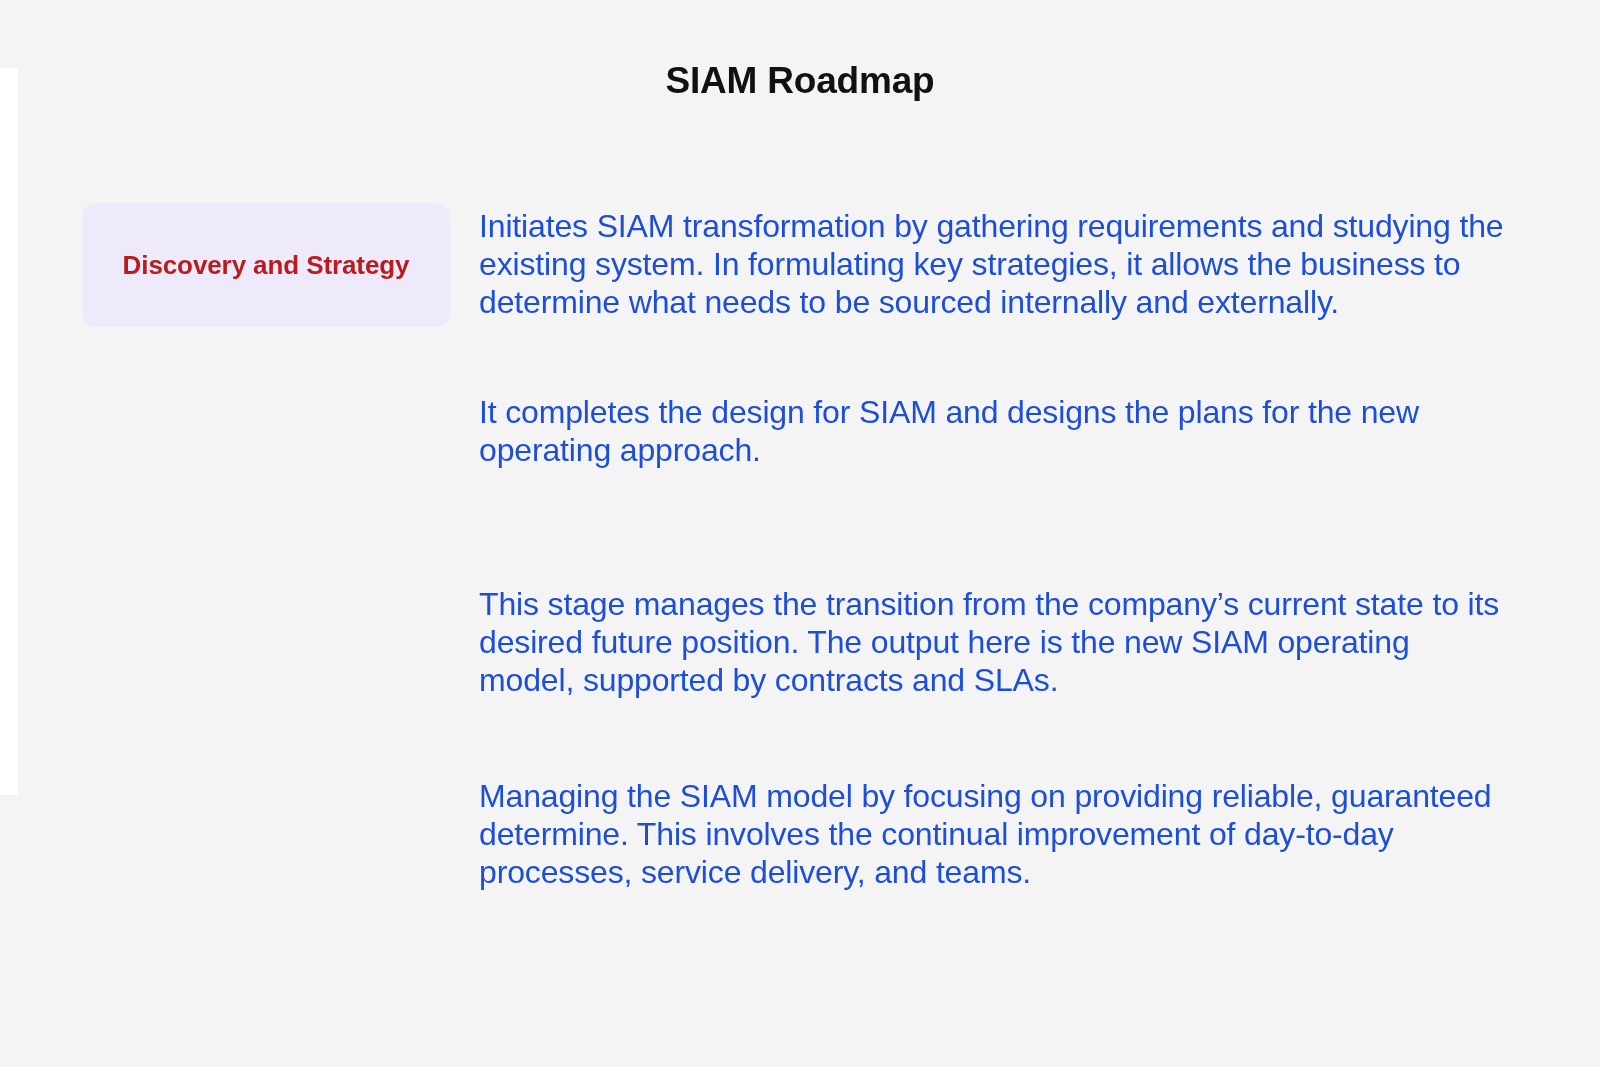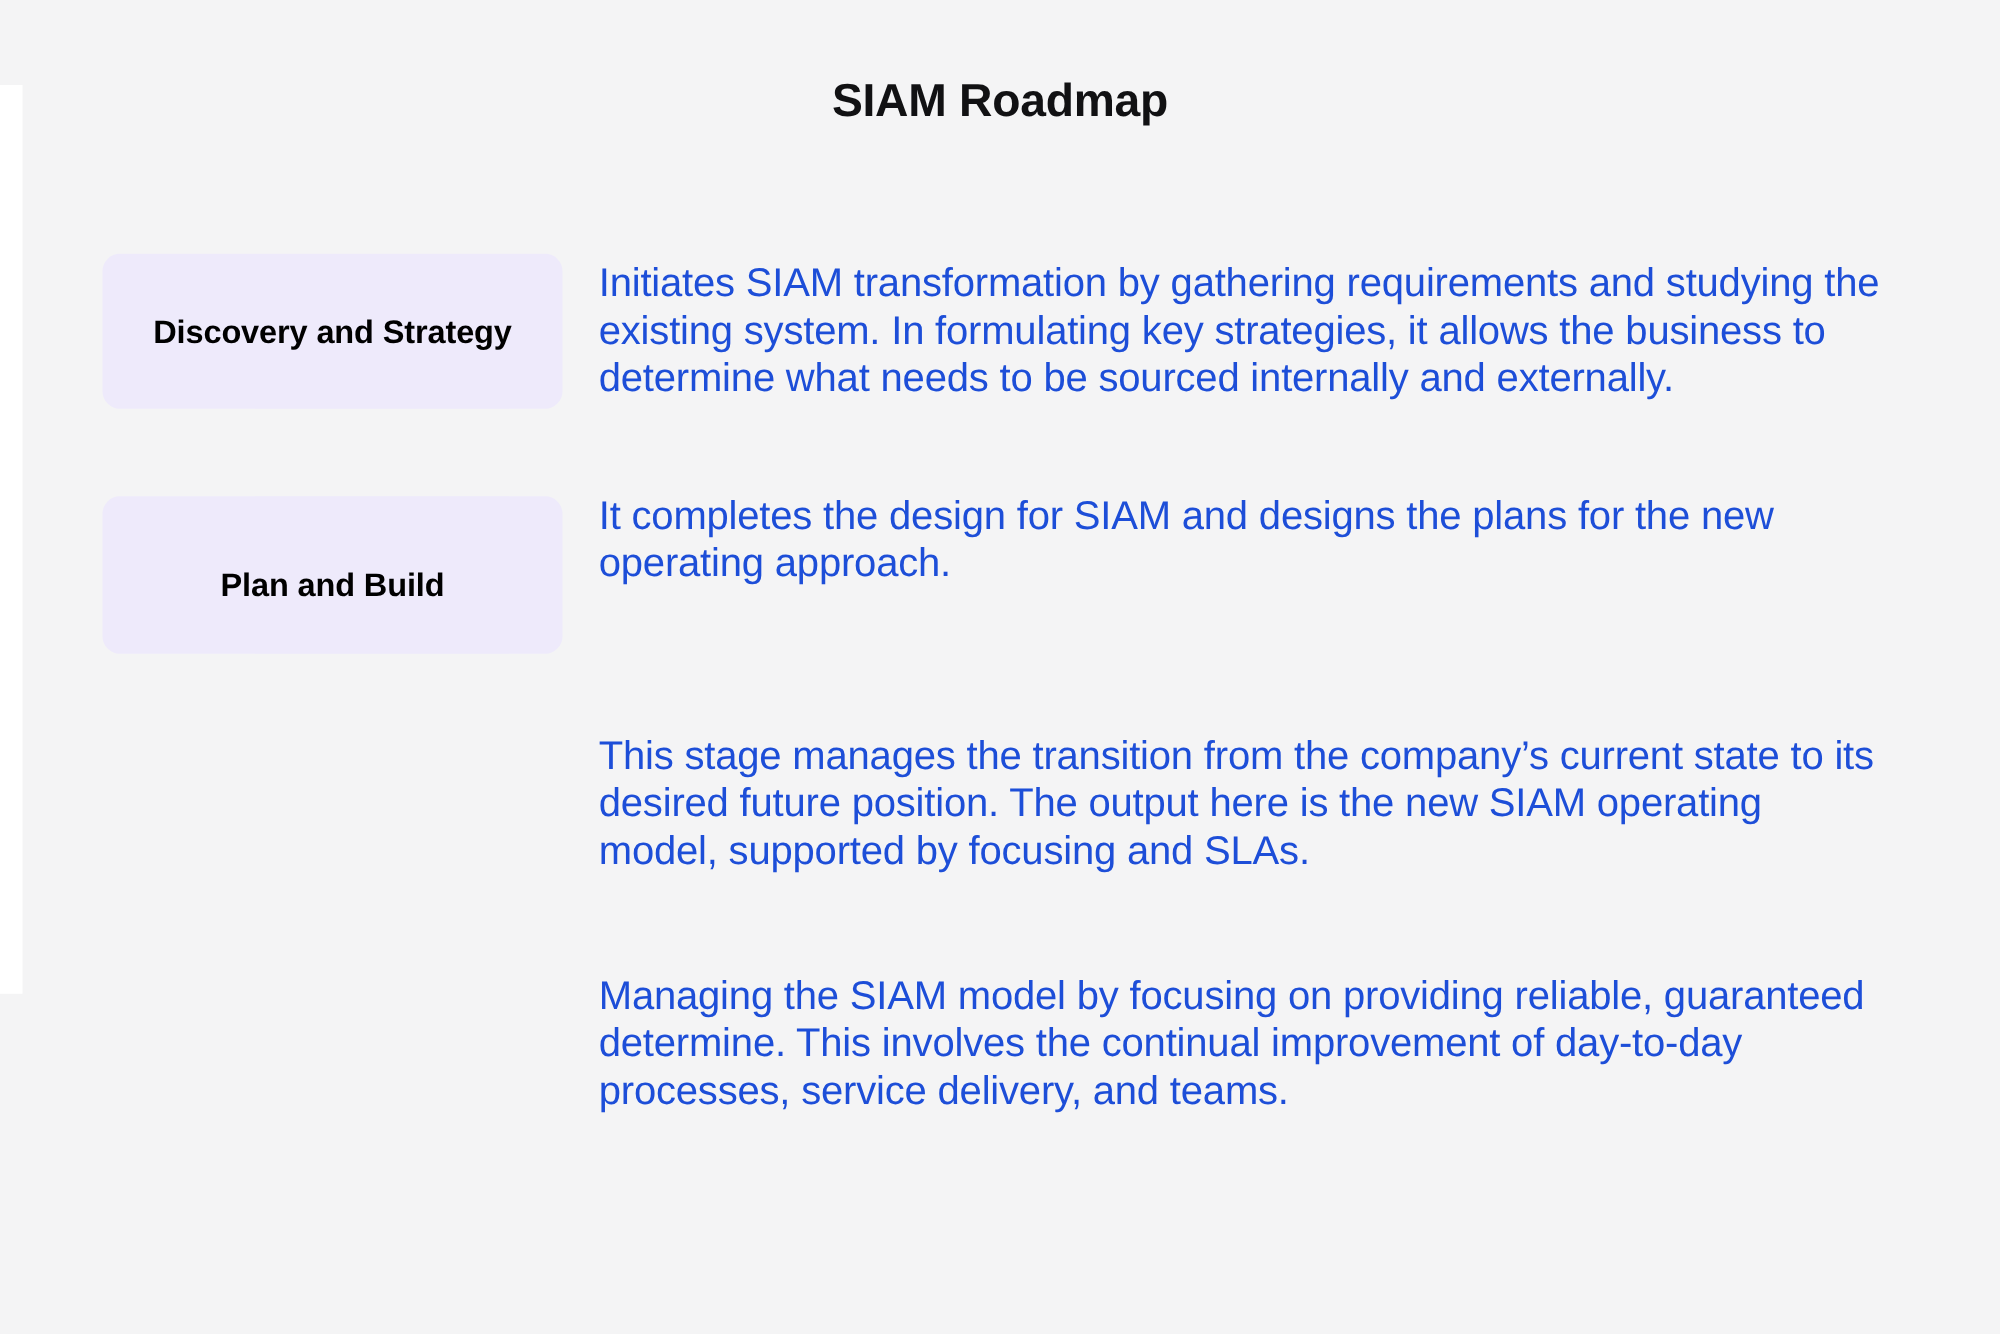--- a/index.html
+++ b/index.html
@@ -67,21 +67,21 @@
     display: flex;
     align-items: center;
     justify-content: center;
     box-sizing: border-box;
     padding: 6px 18px;
   }
 
   .stage-label {
     font-size: 26px;
     font-weight: bold;
-    color: #000000;
+    color: #b91c1c;
     text-align: center;
     line-height: 1.42;
     letter-spacing: -0.1px;
   }
 
   .stage-desc {
     position: absolute;
     left: 397px;
     top: 0;
     width: 1025px;
@@ -120,28 +120,25 @@
   <div id="roadmap-rows">
 
     <div class="roadmap-row row-0">
       <div class="stage-box">
         <span class="stage-label">Discovery and Strategy</span>
       </div>
       <div class="stage-desc">Initiates SIAM transformation by gathering requirements and studying the existing system. In formulating key strategies, it allows the business to determine what needs to be sourced internally and externally.</div>
     </div>
 
     <div class="roadmap-row row-1">
-      <div class="stage-box">
-        <span class="stage-label">Plan and Build</span>
-      </div>
       <div class="stage-desc">It completes the design for SIAM and designs the plans for the new operating approach.</div>
     </div>
 
     <div class="roadmap-row row-2">
-      <div class="stage-desc">This stage manages the transition from the company’s current state to its desired future position. The output here is the new SIAM operating model, supported by focusing and SLAs.</div>
+      <div class="stage-desc">This stage manages the transition from the company’s current state to its desired future position. The output here is the new SIAM operating model, supported by contracts and SLAs.</div>
     </div>
 
     <div class="roadmap-row row-3">
       <div class="stage-desc">Managing the SIAM model by focusing on providing reliable, guaranteed determine. This involves the continual improvement of day-to-day processes, service delivery, and teams.</div>
     </div>
 
   </div>
 </div>
 
 </body></html>

